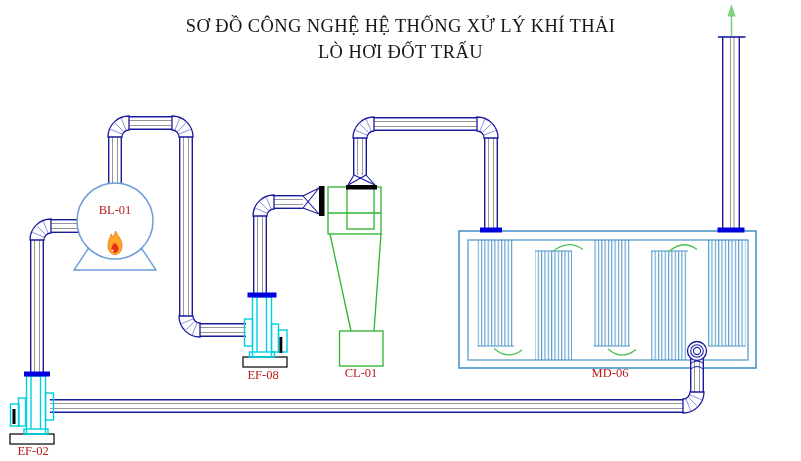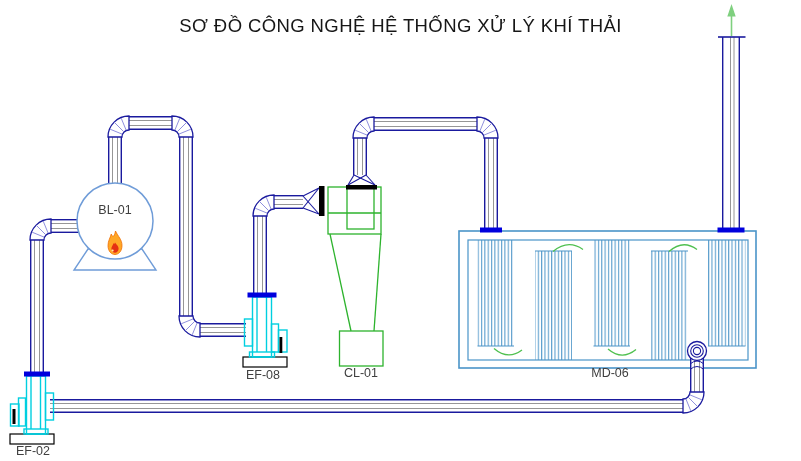--- a/index.html
+++ b/index.html
@@ -1,37 +1,38 @@
 <!DOCTYPE html>
 <html><head>
 <meta charset="utf-8">
 <style>
   html,body{margin:0;padding:0;background:#fff;}
   .canvas{
     position:relative;width:801px;height:461px;background:#ffffff;overflow:hidden;
-    font-family:Liberation Sans, sans-serif;
+    font-family:Liberation Serif, serif;
   }
   .title-block{
     position:absolute;top:13px;left:0;width:100%;
     text-align:center;color:#161616;
     font-size:18.5px;line-height:26px;letter-spacing:0.4px;
   }
   svg.diagram{position:absolute;left:0;top:0;}
   .eq-label{
     position:absolute;transform:translateX(-50%);
-    color:#404040;font-size:12.5px;line-height:13px;white-space:nowrap;
+    color:#b91c1c;font-size:12.5px;line-height:13px;white-space:nowrap;
   }
 </style>
 </head>
 <body>
 
 <div class="canvas">
 
   <div class="title-block">
     <div>SƠ ĐỒ CÔNG NGHỆ HỆ THỐNG XỬ LÝ KHÍ THẢI</div>
+    <div>LÒ HƠI ĐỐT TRẤU</div>
   </div>
 
   <svg class="diagram" width="801" height="461" viewBox="0 0 801 461">
     <defs>
       <pattern id="vl" width="3.34" height="8" patternUnits="userSpaceOnUse">
         <line x1="0.6" y1="0" x2="0.6" y2="8" stroke="#4a94c8" stroke-width="1"></line>
       </pattern>
     </defs>
 
     <g>

